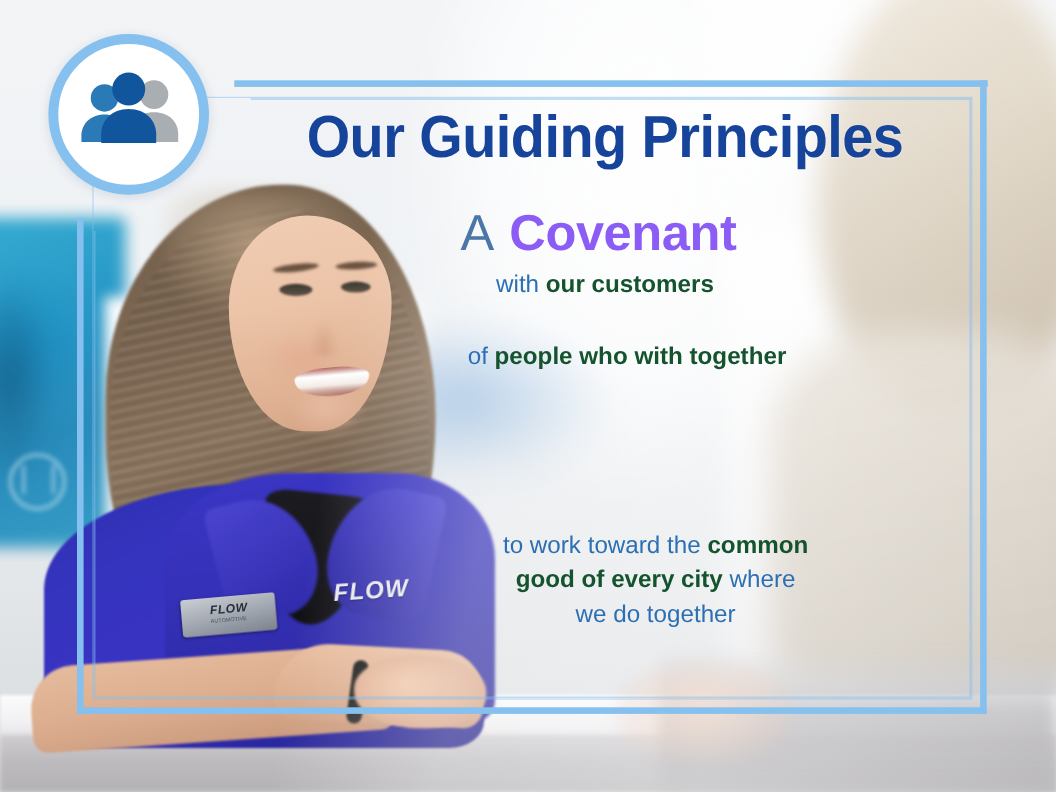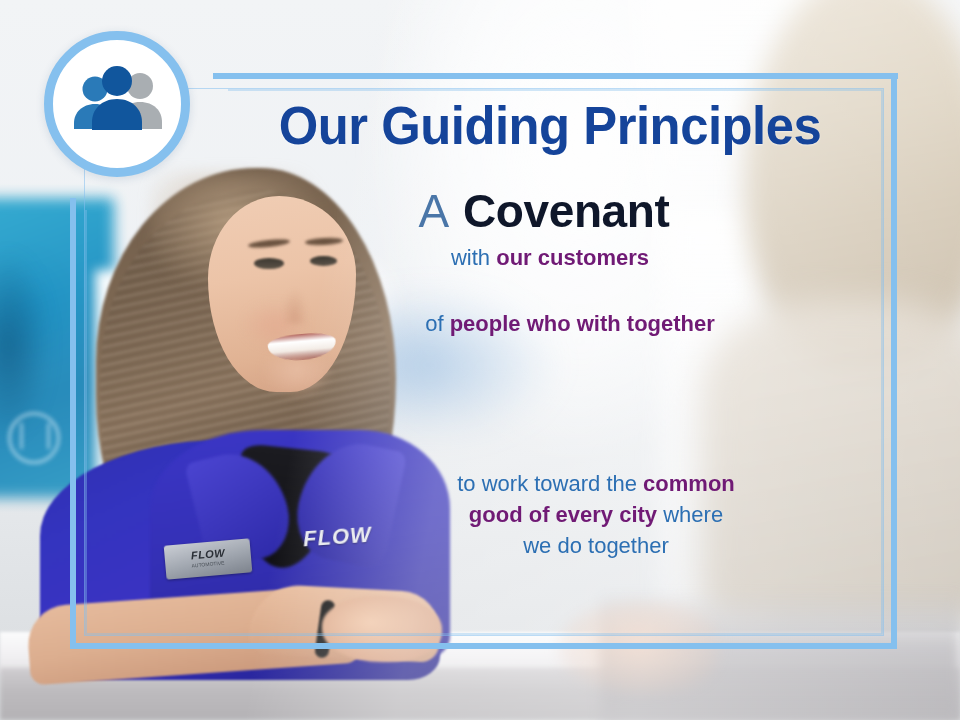--- a/index.html
+++ b/index.html
@@ -440,42 +440,42 @@
     color: #2a6cb4;
     white-space: nowrap;
   }
   .big .article {
     font-weight: 400;
     color: #4a76a8;
     letter-spacing: 1px;
   }
   .big .word {
     font-weight: 700;
-    color: #0f172a;
+    color: #8b5cf6;
     letter-spacing: -0.4px;
   }
 
   .sub {
     font-family: "Liberation Sans", sans-serif;
     font-size: 22px;
     line-height: 31px;
     font-weight: 400;
     color: #2c6fb3;
     white-space: nowrap;
   }
-  .sub b { font-weight: 700; color: #701a75; }
+  .sub b { font-weight: 700; color: #14532d; }
 
   
   #b-covenant   { left: 214px; top: 186px; width: 672px; }
   #b-community  { left: 214px; top: 302px; width: 672px; }
   #b-commitment { left: 214px; top: 460px; width: 672px; }
 
   #b-covenant   .sub-wrap { margin-top: 6px; }
   #b-community  .sub-wrap { margin-top: 6px; }
-  #b-commitment .sub-wrap { margin-top: 8px; }
+  #b-commitment .sub-wrap { margin-top: 20px; }
 
   
   #b-covenant   .sub-wrap { padding-right: 0px; }
   #b-community  .sub-wrap { padding-left: 40px; }
   #b-commitment .sub-wrap { padding-left: 92px; }
   #b-community  .big      { padding-left: 16px; }
   #b-commitment .big      { padding-left: 70px; }
   #b-covenant   .big      { padding-right: 12px; }
 
   .sub-line { display: block; }

